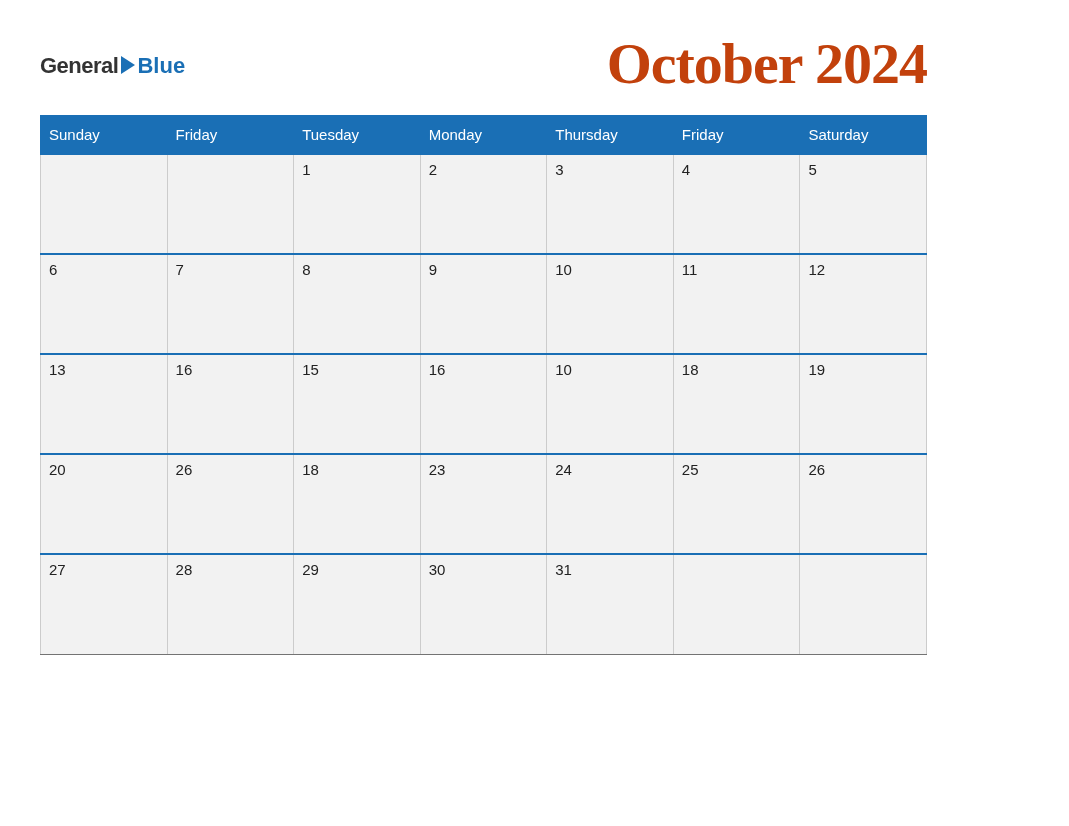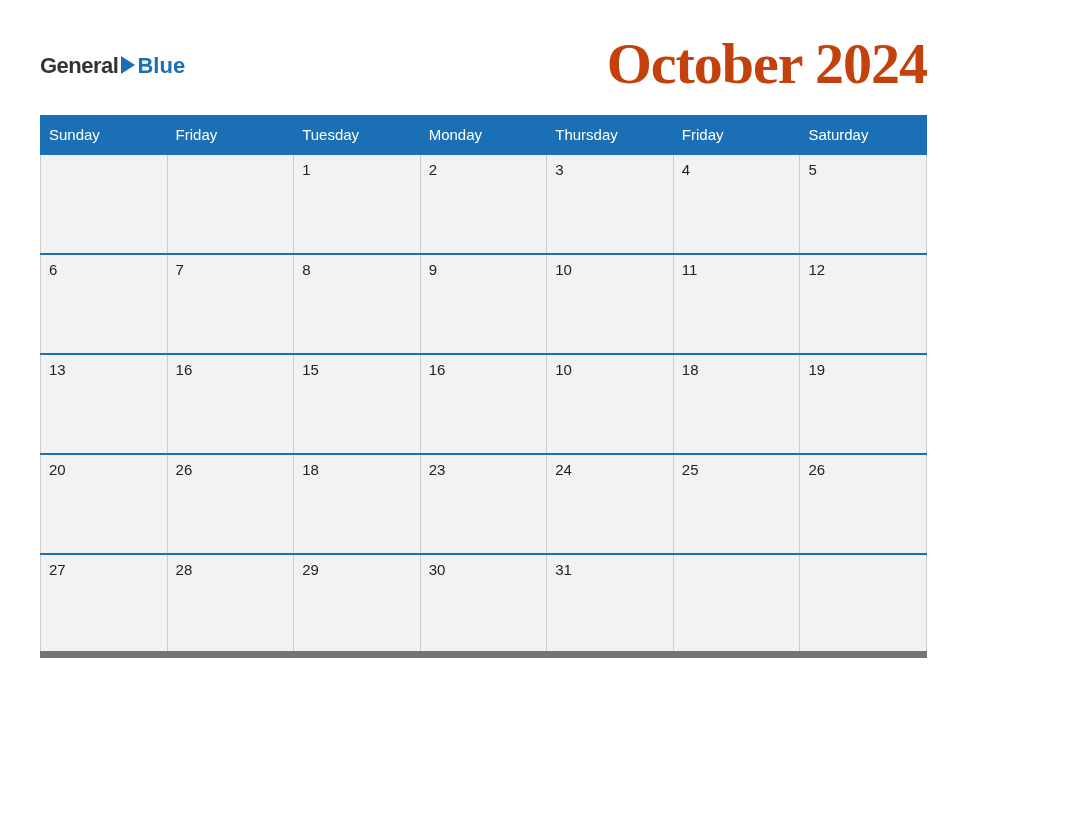--- a/index.html
+++ b/index.html
@@ -114,21 +114,21 @@
       background-color: #f2f2f2;
     }
 
     .day-number {
       font-size: 15px;
       color: #222222;
       font-weight: normal;
     }
 
     .calendar tbody tr:last-child td {
-      border-bottom: 7px solid #737373;
+      border-bottom: 1px solid #737373;
     }
   </style>
 </head>
 <body>
 
 <div class="page">
   <div class="header">
     <div class="logo">
       <div class="logo-top">
         <span class="logo-general">General</span>

